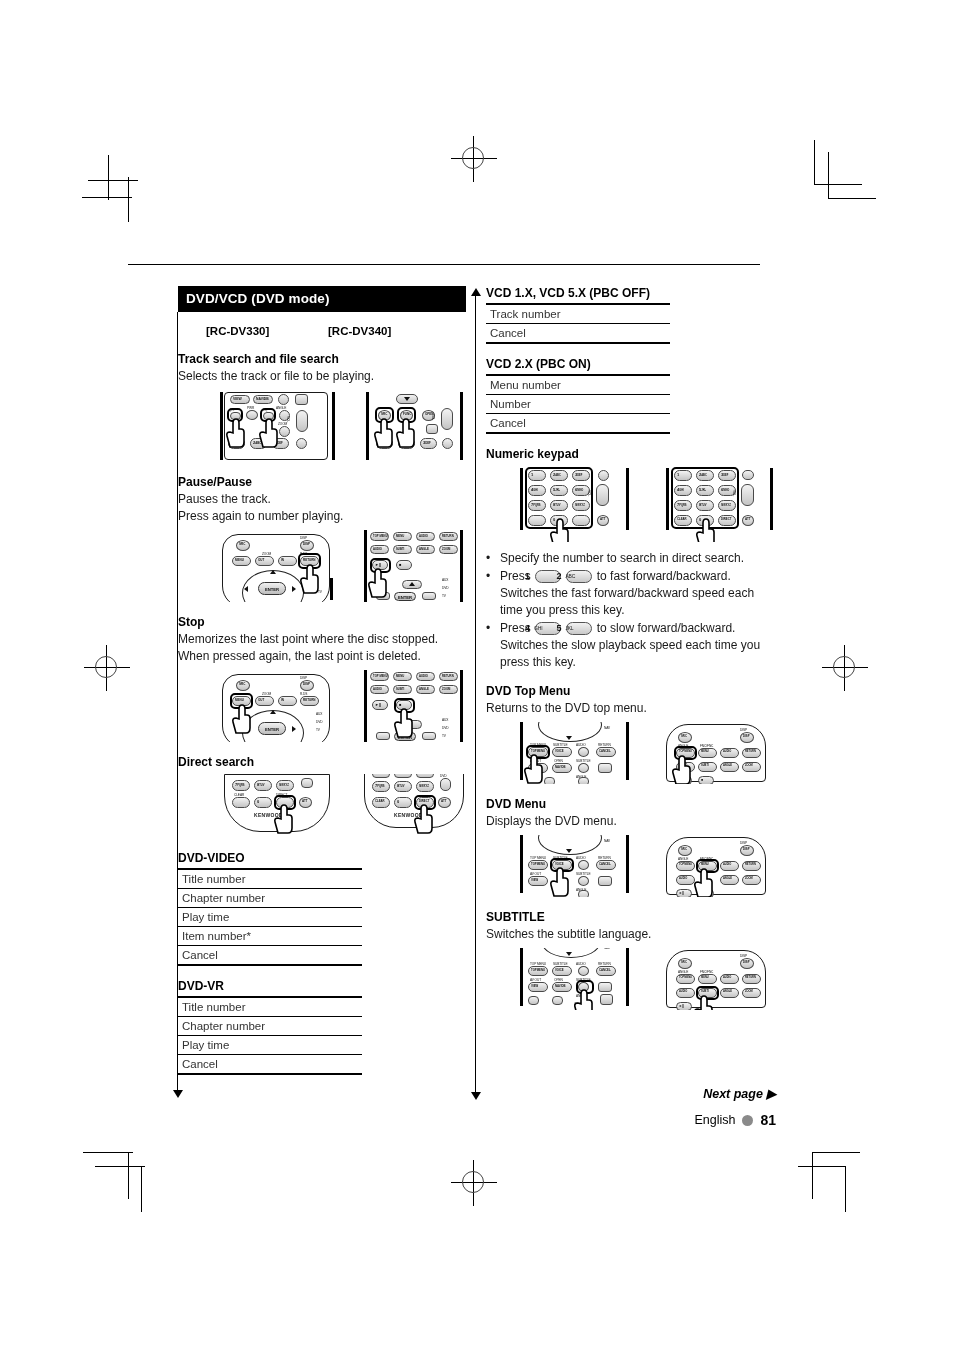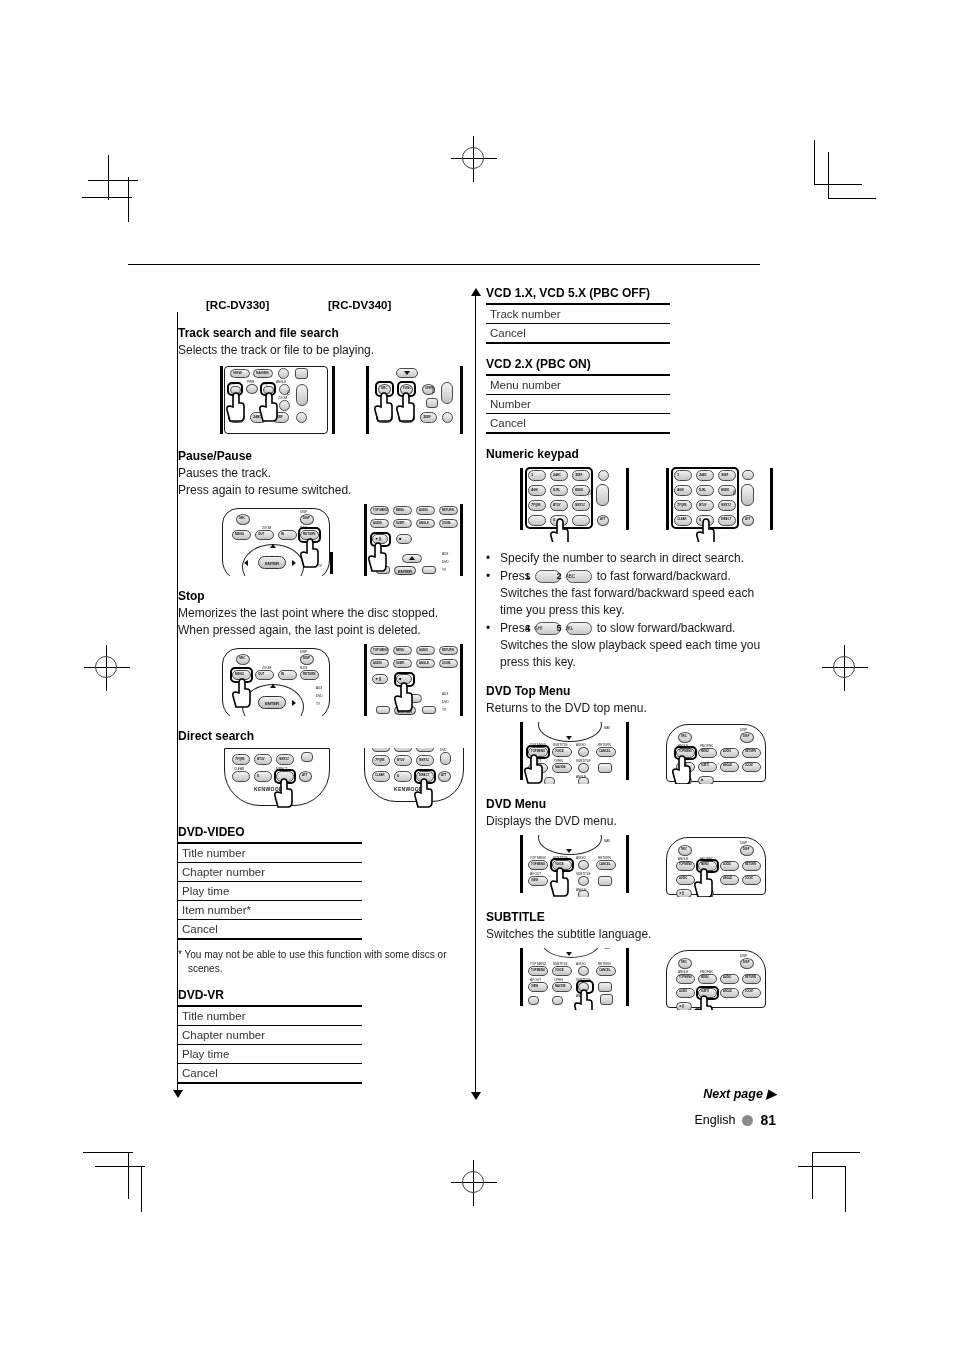--- a/index.html
+++ b/index.html
@@ -349,20 +349,21 @@
 
   <div class="flowline" style="left:177px; top:312px; height:780px;"></div>
   <div class="flowarrow" style="left:173px; top:1090px;"></div>
 
   <div class="flowarrow up" style="left:471px; top:288px;"></div>
   <div class="flowline" style="left:475px; top:296px; height:798px;"></div>
   <div class="flowarrow" style="left:471px; top:1092px;"></div>
 
   <div class="col col-left">
 
+    <div class="sectionbar">DVD/VCD (DVD mode)</div>
 
     <div class="modelrow">
       <span class="m1">[RC-DV330]</span>
       <span class="m2">[RC-DV340]</span>
     </div>
 
     <h3 class="item first">Track search and file search</h3>
     <p class="desc">Selects the track or file to be playing.</p>
 
     <div class="remotepair">
@@ -452,21 +453,21 @@
         <div class="hand" style="left:38px; top:28px;">
           <svg viewBox="0 0 26 30">
               <path d="M6 29 L3 18 Q2 14 6 14 L9 15 L9 5 Q9 1 12 1 Q15 1 15 5 L15 11 L17 11 Q20 11 20 14 L20 24 Q20 29 16 29 Z" fill="#fff" stroke="#000" stroke-width="1.6"></path>
             </svg>
         </div>
       </div>
     </div>
 
     <h3 class="item">Pause/Pause</h3>
     <p class="desc">Pauses the track.</p>
-    <p class="desc">Press again to resume switched.</p>
+    <p class="desc">Press again to number playing.</p>
 
     <div class="remotepair">
       <div class="remote a">
         <div class="rbody round" style="left:16px; top:4px; width:108px; height:74px;"></div>
         <div class="btn" style="left:30px; top:10px; width:14px; height:11px;">
             <span class="blabin" style="font-size:3px;">SRC</span>
           </div>
         <div class="btn" style="left:94px; top:10px; width:14px; height:11px;">
             <span class="blabin" style="font-size:3px;">DISP</span>
           </div>
@@ -726,21 +727,20 @@
           </tr>
       <tr>
             <td>Item number*</td>
           </tr>
       <tr>
             <td>Cancel</td>
           </tr>
     </tbody>
       </table>
 
-    <p class="footnote">* You may not be able to use this function with some discs or scenes.</p>
 
     <h4 class="sub">DVD-VR</h4>
     <table class="opts">
       <tbody>
           <tr>
             <td>Title number</td>
           </tr>
       <tr>
             <td>Chapter number</td>
           </tr>

